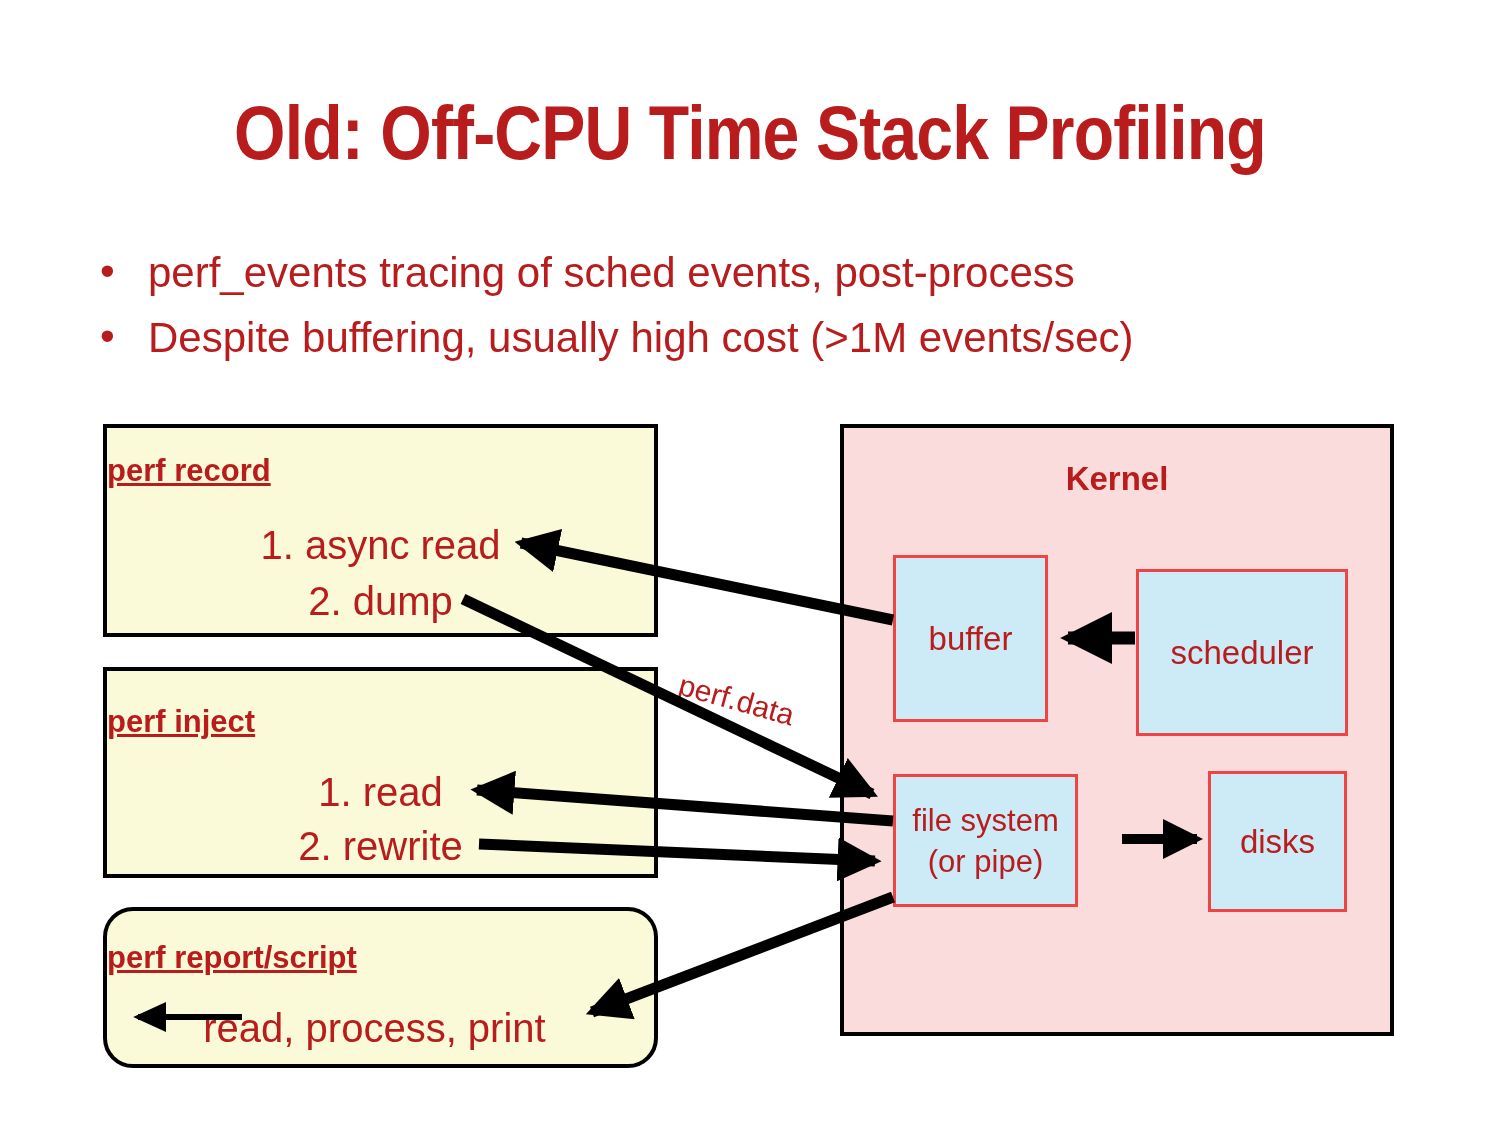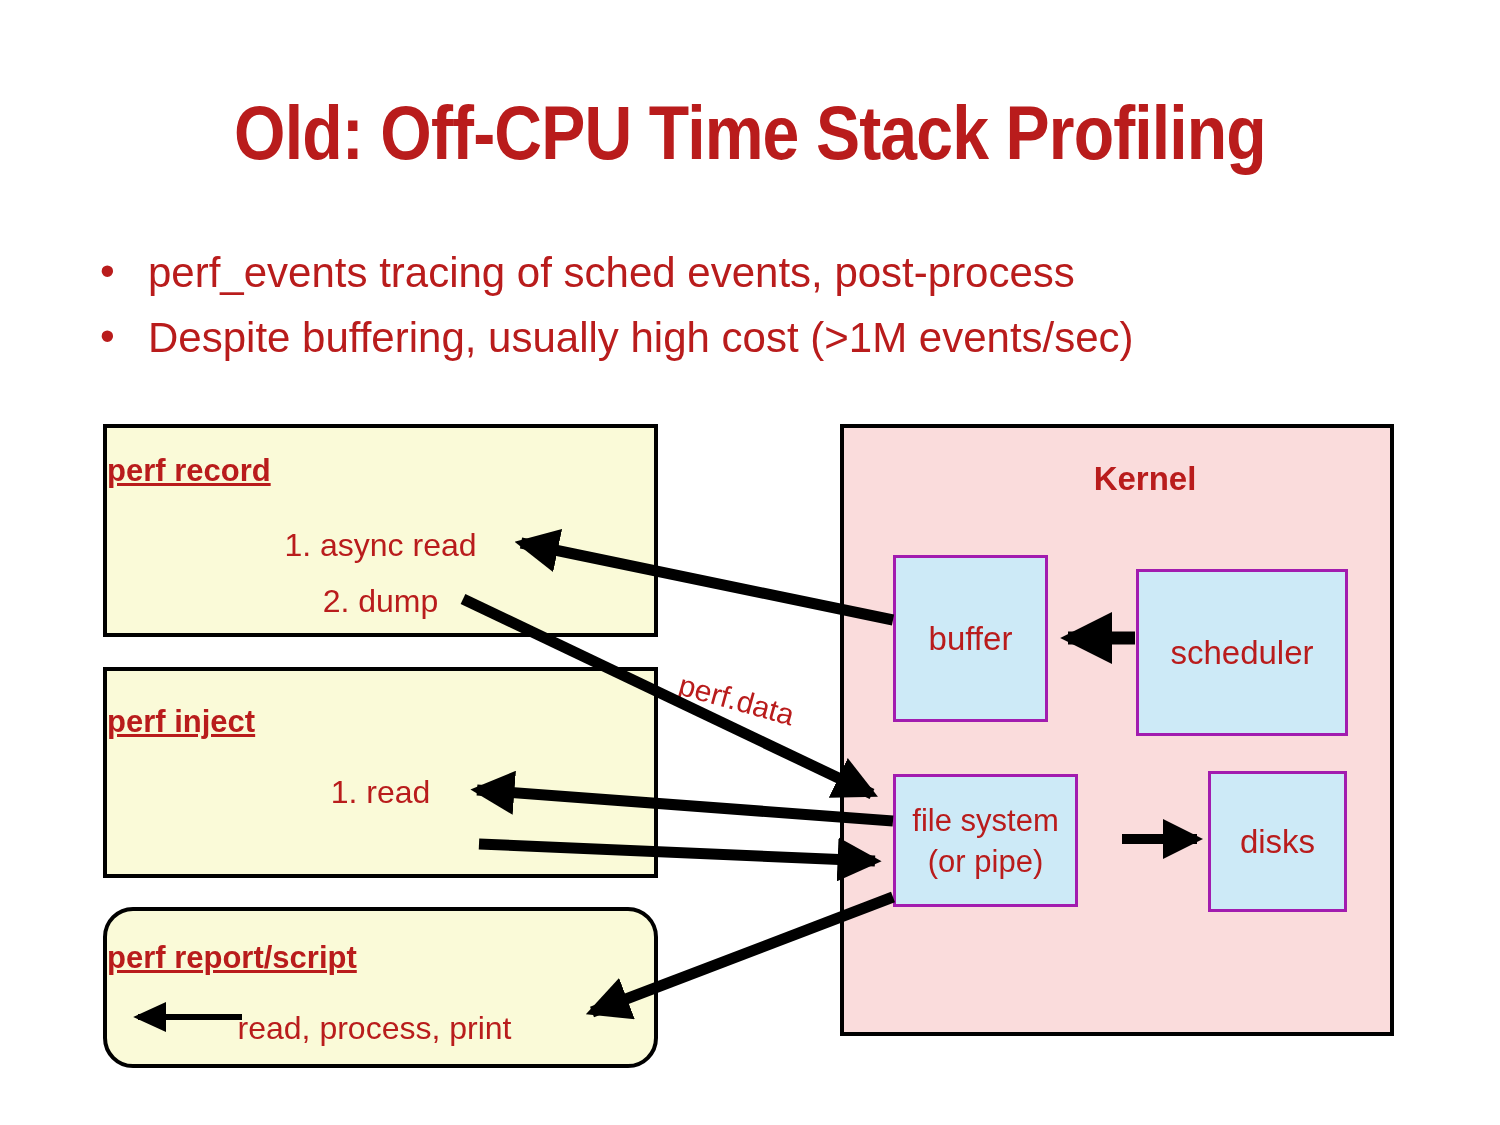--- a/index.html
+++ b/index.html
@@ -26,38 +26,38 @@
     position:absolute; box-sizing:border-box;
     background:var(--user-box-fill, #FAFAD8); border:4px solid #000;
   }
   #box-record { left:103px; top:424px; width:555px; height:213px; }
   #box-inject { left:103px; top:667px; width:555px; height:211px; }
   #box-report { left:103px; top:907px; width:555px; height:161px;border-radius:30px; }
   .btitle { position:absolute; left:0; width:100%; text-align:left; font-weight:bold; font-size:31px; line-height:42px;text-decoration:underline; }
   #box-record .btitle { top:22px; }
   #box-inject .btitle { top:30px; }
   #box-report .btitle { top:26px; }
-  .bitem { position:absolute; left:0; width:100%; text-align:center; font-size:32px; line-height:42px; }
+  .bitem { position:absolute; left:0; width:100%; text-align:center; font-size:40px; line-height:42px; }
   #box-record .item1 { top:96px; }
   #box-record .item2 { top:152px; }
   #box-inject .item1 { top:100px; }
   #box-inject .item2 { top:154px; }
   #box-report .item1 { top:96px; margin-left:-6px; }
 
   
   .kernel {
     position:absolute; left:840px; top:424px; width:554px; height:612px;
     box-sizing:border-box; background:var(--kernel-fill, #FADCDC); border:4px solid #000;
   }
-  .ktitle { position:absolute; top:30px; left:0; width:100%; text-align:center; font-weight:bold; font-size:33px; line-height:42px;padding-left:28px; }
+  .ktitle { position:absolute; top:30px; left:0; width:100%; text-align:center; font-weight:bold; font-size:33px; line-height:42px; }
 
   
   .node {
     position:absolute; box-sizing:border-box;
-    background:var(--node-fill, #CDEAF7); border:3px solid #a21caf;
+    background:var(--node-fill, #CDEAF7); border:3px solid #ef4444;
     display:flex; align-items:center; justify-content:center; flex-direction:column;
     font-size:33px; line-height:42px; text-align:center;
   }
   #node-buffer    { left:893px;  top:555px; width:155px; height:167px; }
   #node-scheduler { left:1136px; top:555px; width:212px; height:167px;margin-top:14px; }
   #node-fs        { left:893px;  top:774px; width:185px; height:133px; font-size:31px; line-height:41px; }
   #node-disks     { left:1208px; top:771px; width:139px; height:141px; }
 
   
   .perfdata {
@@ -81,20 +81,21 @@
 
   <div class="ubox" id="box-record">
     <div class="btitle">perf record</div>
     <div class="bitem item1">1. async read</div>
     <div class="bitem item2">2. dump</div>
   </div>
 
   <div class="ubox" id="box-inject">
     <div class="btitle">perf inject</div>
     <div class="bitem item1">1. read</div>
+    <div class="bitem item2">2. rewrite</div>
   </div>
 
   <div class="ubox" id="box-report">
     <div class="btitle">perf report/script</div>
     <div class="bitem item1">read, process, print</div>
   </div>
 
   <div class="kernel">
     <div class="ktitle">Kernel</div>
   </div>

